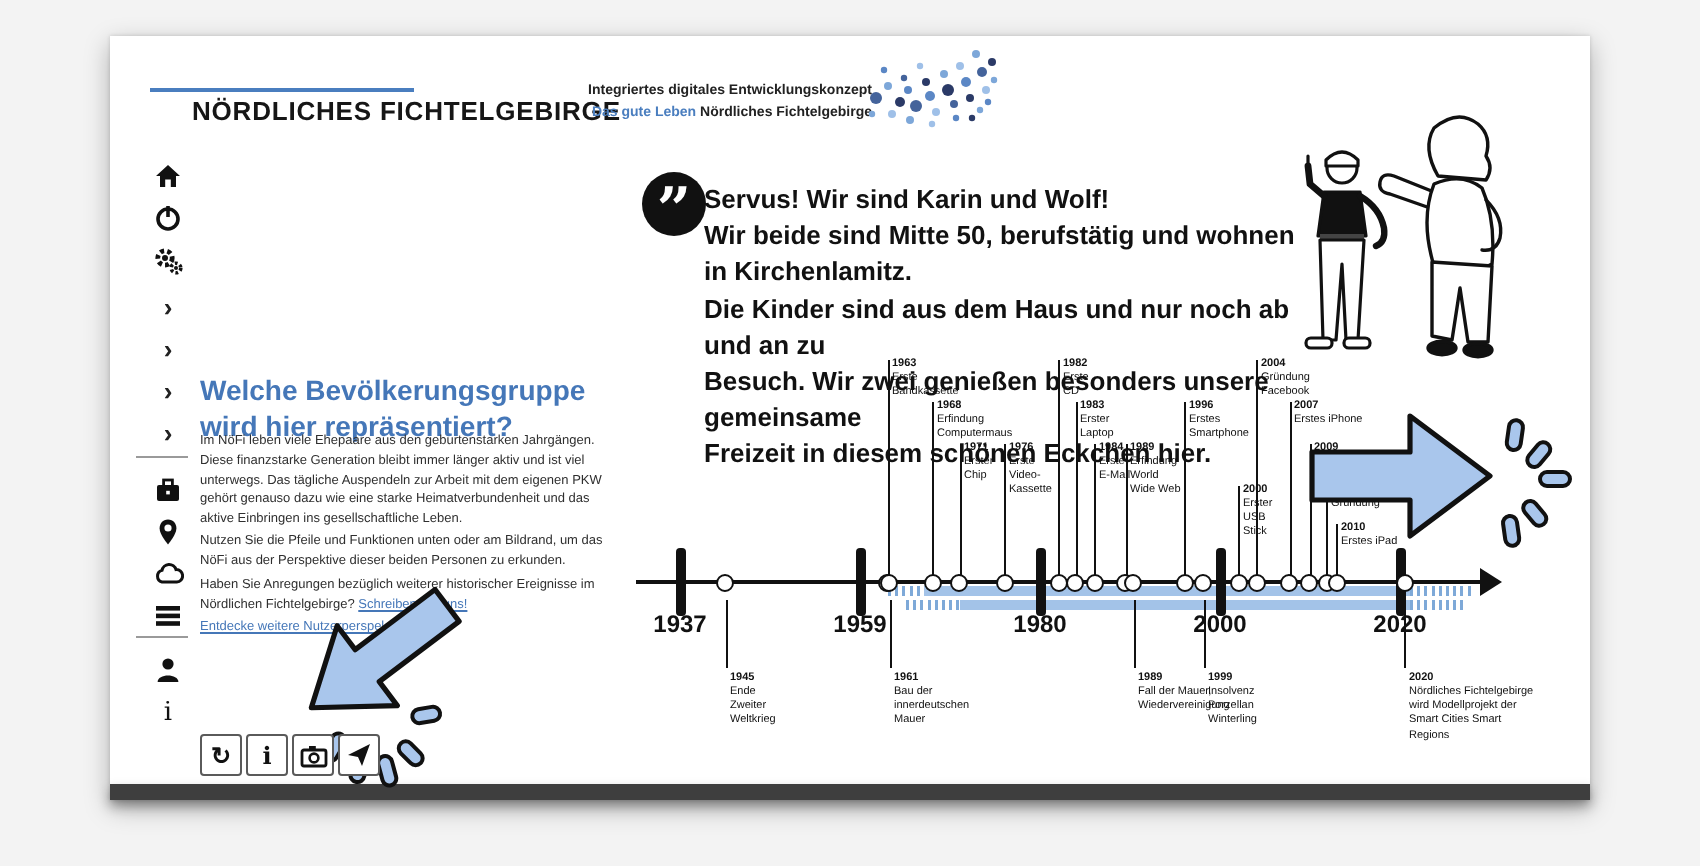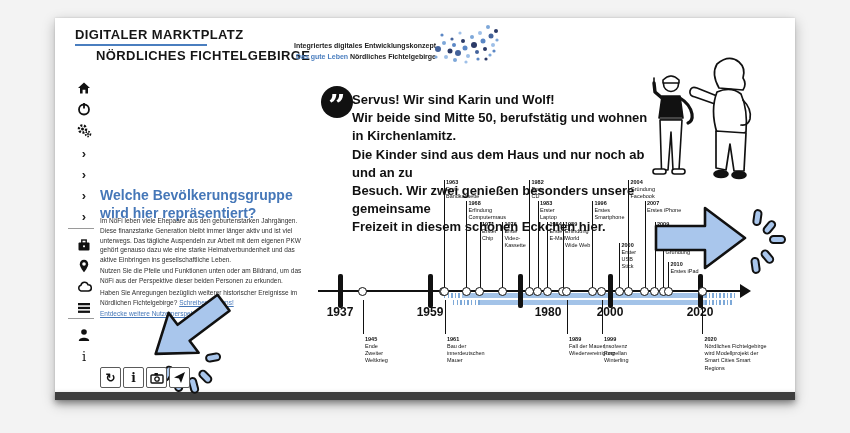--- a/index.html
+++ b/index.html
@@ -62,21 +62,20 @@
 
   .persona-svg { position:absolute; left:633px; top:52px; z-index:2; }
 </style>
 </head>
 <body>
 
 <div class="stage">
   <div class="card"></div>
   <div class="card-bottom"></div>
 
-  <div class="title1">DIGITALER MARKTPLATZ</div>
   <div class="title-underline"></div>
   <div class="title2">NÖRDLICHES FICHTELGEBIRGE</div>
   <div class="concept">
     <span>Integriertes digitales Entwicklungskonzept</span><br>
     <span class="hl">Das gute Leben</span>
     <span>Nördliches Fichtelgebirge</span>
   </div>
   <svg class="logo-dots" width="70" height="52" id="logo-dots">
       <circle cx="8" cy="34" r="3" fill="#44639b"></circle>
       <circle cx="14" cy="28" r="2" fill="#7da7d9"></circle>
@@ -217,21 +216,21 @@
       <div class="bar-seg bar-solid" style="left: 461.5px; top: 293px; width: 243px;"></div>
       <div class="bar-seg bar-striped" style="left: 704.5px; top: 293px; width: 31.5px;"></div>
       <div class="bar-seg bar-striped" style="left: 452.5px; top: 300px; width: 27px;"></div>
       <div class="bar-seg bar-solid" style="left: 479.5px; top: 300px; width: 225px;"></div>
       <div class="bar-seg bar-striped" style="left: 704.5px; top: 300px; width: 27px;"></div>
       <div class="tl-tick" style="left: 337.5px;"></div>
       <div class="tl-decade" style="left: 318px;">1937</div>
       <div class="tl-tick" style="left: 427.5px;"></div>
       <div class="tl-decade" style="left: 408px;">1959</div>
       <div class="tl-tick" style="left: 517.5px;"></div>
-      <div class="tl-decade" style="left: 526px;">1980</div>
+      <div class="tl-decade" style="left: 498px;">1980</div>
       <div class="tl-tick" style="left: 607.5px;"></div>
       <div class="tl-decade" style="left: 588px;">2000</div>
       <div class="tl-tick" style="left: 697.5px;"></div>
       <div class="tl-decade" style="left: 678px;">2020</div>
       <div class="tl-conn" style="left: 443.5px; top: 180px; height: 111px;"></div>
       <div class="tl-circle" style="left: 439px;"></div>
       <div class="tl-label" style="left: 446px; top: 179px; width: 46px;"><b>1963</b><br>Erste Bandkassette</div>
       <div class="tl-conn" style="left: 466px; top: 201px; height: 90px;"></div>
       <div class="tl-circle" style="left: 461.5px;"></div>
       <div class="tl-label" style="left: 468.5px; top: 200px; width: 32px;"><b>1968</b><br>Erfindung Computermaus</div>

